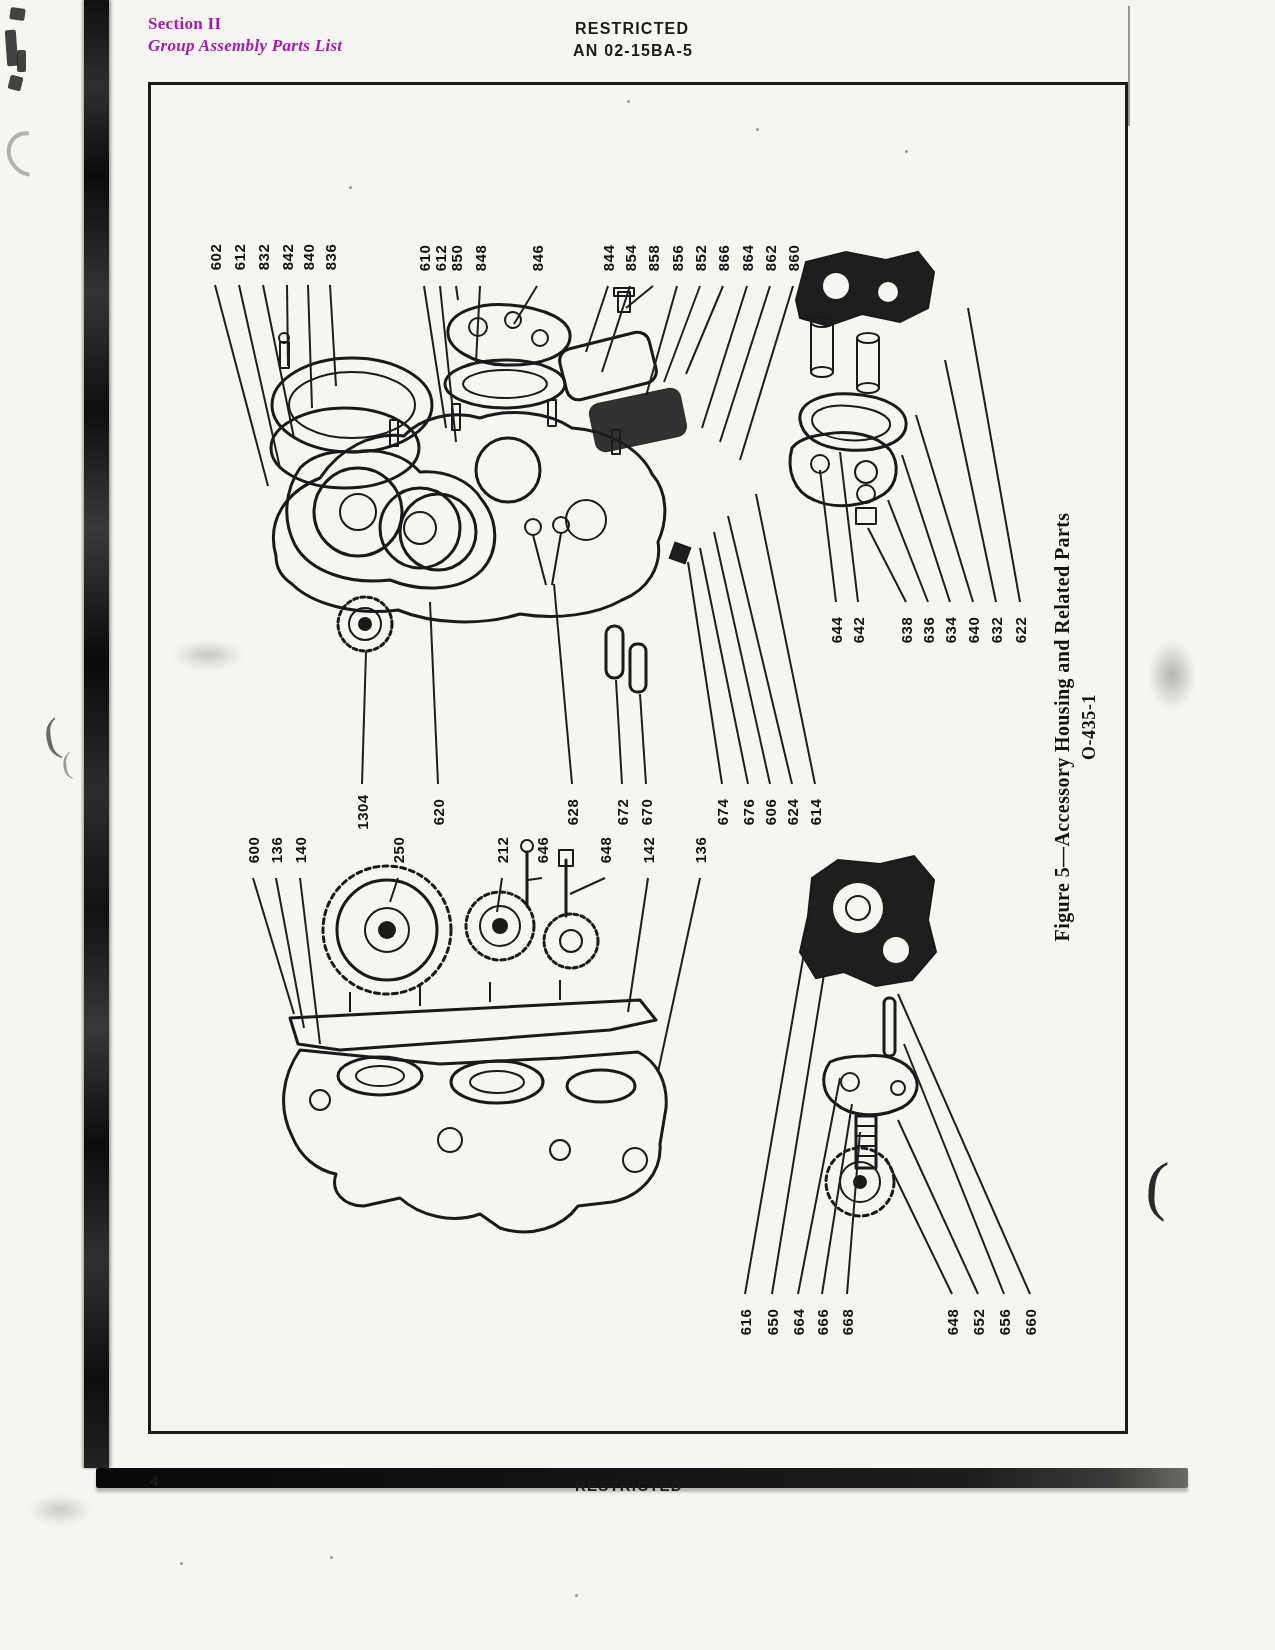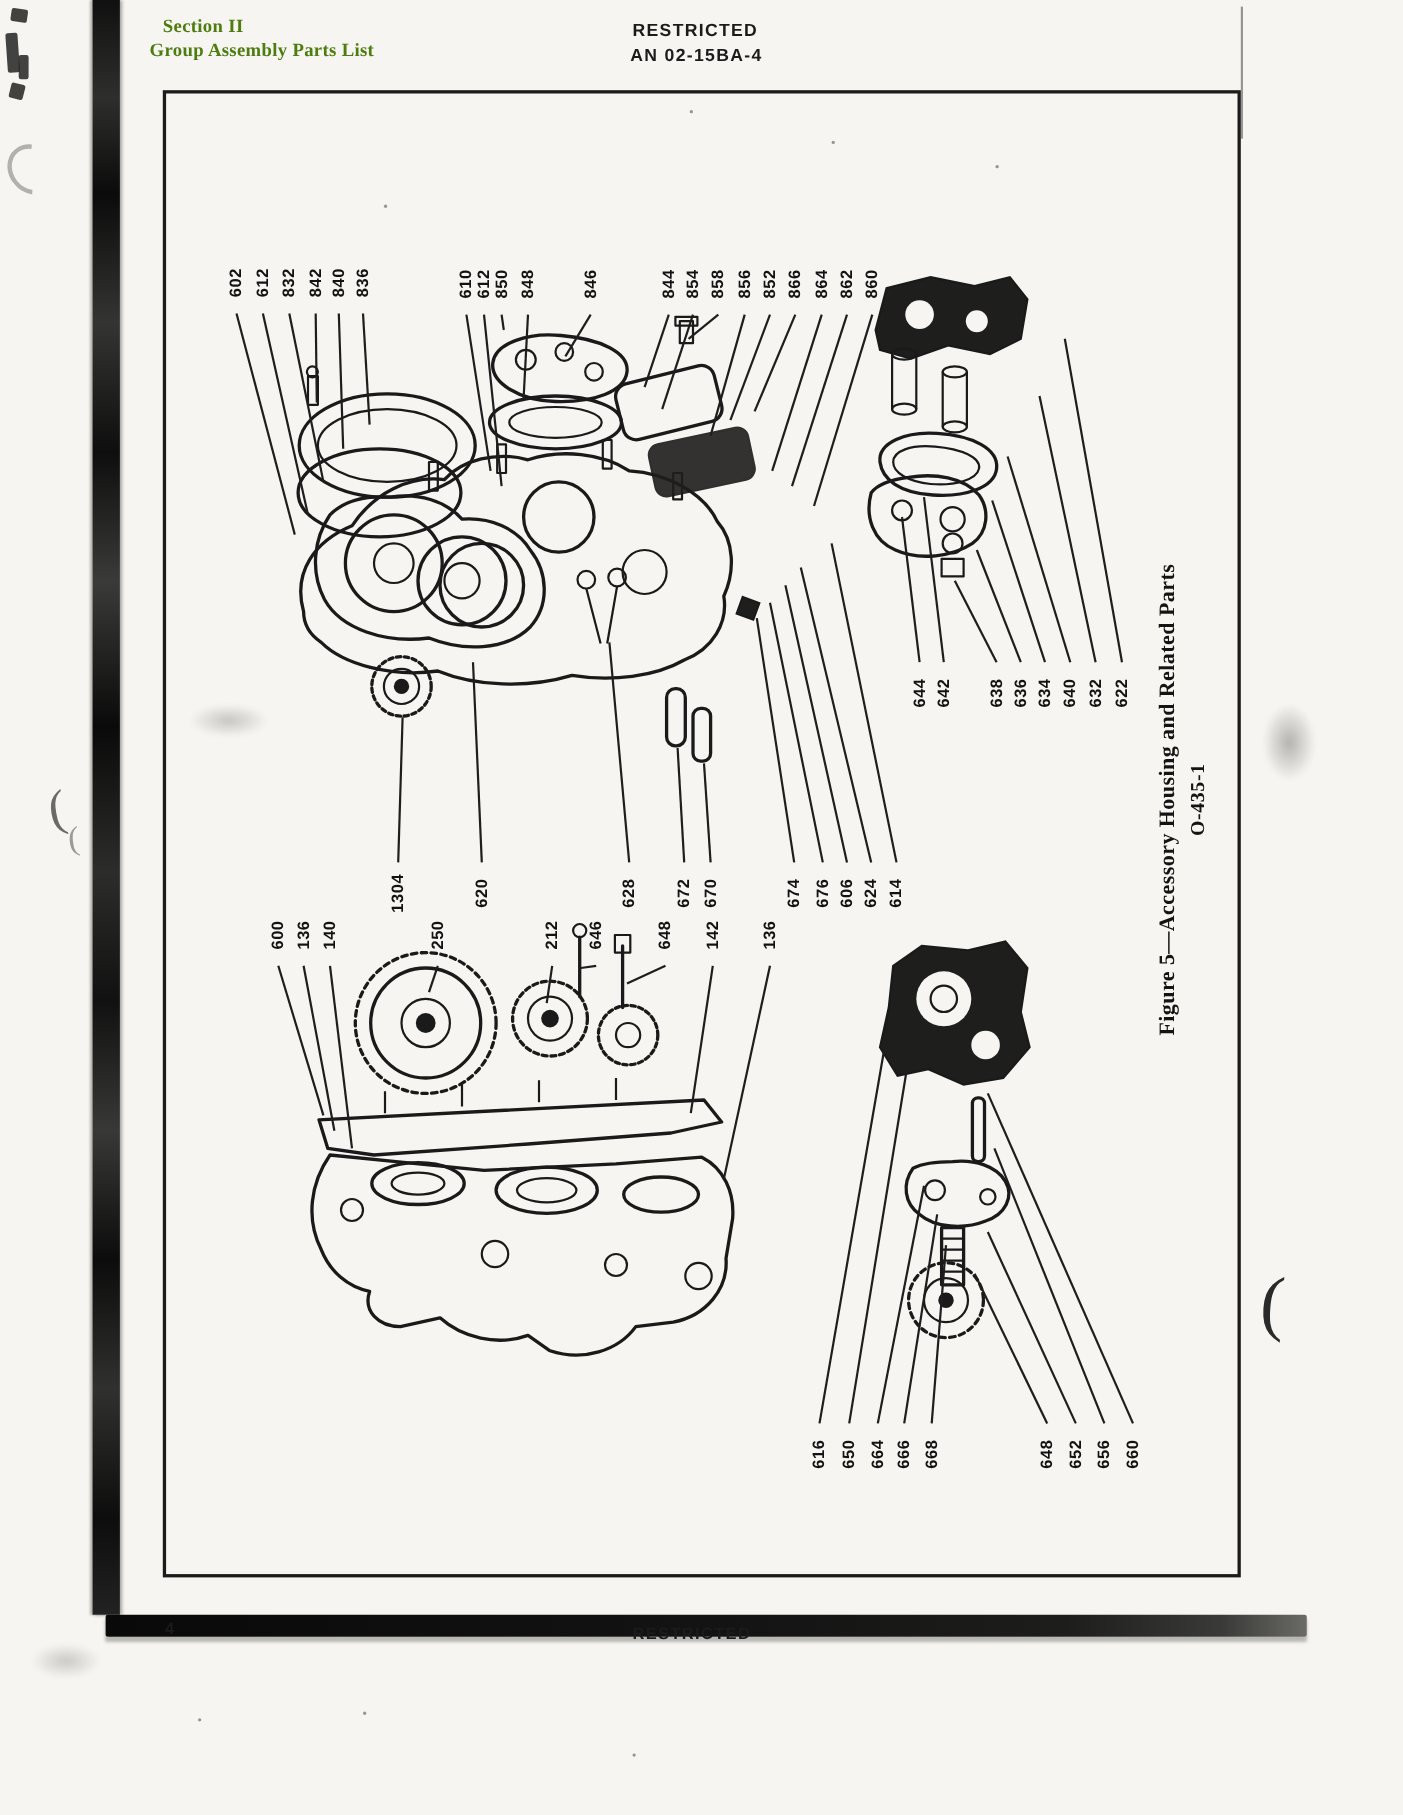--- a/index.html
+++ b/index.html
@@ -28,21 +28,21 @@
   .speck{background:#222;border-radius:2px;opacity:.85;}
   .dot{width:3px;height:3px;border-radius:50%;background:#555;opacity:.6;}
   .smudge{filter:blur(2px);}
   .paren-mark{font-family:"Liberation Serif",serif;color:#2a2a2a;line-height:1;}
   .c-arc{
     width:34px;height:40px;border:4px solid #8d8d89;border-radius:50%;
     border-right-color:transparent;border-bottom-color:transparent;
     transform:rotate(-40deg);opacity:.65;
   }
   
-  .hdr{font-weight:700;font-size:17px;letter-spacing:.3px;color:#4d7c0f;}
+  .hdr{font-weight:700;font-size:17px;letter-spacing:.3px;color:#a21caf;}
   .hdr-center{font-family:"Liberation Sans",sans-serif;font-weight:700;font-size:16px;letter-spacing:1.2px;}
   .ftr{font-family:"Liberation Sans",sans-serif;font-weight:700;font-size:15px;letter-spacing:1.2px;}
   
   .figure-box{
     left:148px;top:82px;width:974px;height:1346px;
     border:3px solid #1b1b1b;background:transparent;
   }
   .callout{
     position:absolute;
     transform:translate(-50%,-50%) rotate(-90deg);
@@ -84,23 +84,23 @@
 <div class="abs" style="left:1128px;top:6px;width:2px;height:120px;background:#555;opacity:.6;"></div>
 <div class="abs dot" style="left:627px;top:100px;"></div>
 <div class="abs dot" style="left:756px;top:128px;"></div>
 <div class="abs dot" style="left:349px;top:186px;"></div>
 <div class="abs dot" style="left:905px;top:150px;"></div>
 <div class="abs dot" style="left:180px;top:1562px;"></div>
 <div class="abs dot" style="left:330px;top:1556px;"></div>
 <div class="abs dot" style="left:575px;top:1594px;"></div>
 
 <div class="abs hdr" style="left:148px;top:14px;">Section II</div>
-<div class="abs hdr" style="left:136px;top:36px;">Group Assembly Parts List</div>
+<div class="abs hdr" style="left:148px;top:36px;font-style:italic;">Group Assembly Parts List</div>
 <div class="abs hdr-center" style="left:575px;top:20px;">RESTRICTED</div>
-<div class="abs hdr-center" style="left:573px;top:42px;">AN 02-15BA-4</div>
+<div class="abs hdr-center" style="left:573px;top:42px;">AN 02-15BA-5</div>
 
 <div class="abs figure-box"></div>
 
 <svg id="drawing-svg" width="1275" height="1650" viewBox="0 0 1275 1650">
 
   <g>
     <ellipse class="ink" cx="352" cy="405" rx="80" ry="47"></ellipse>
     <ellipse class="ink-thin" cx="352" cy="405" rx="63" ry="33"></ellipse>
     <ellipse class="ink" cx="345" cy="448" rx="74" ry="40"></ellipse>
     <rect class="ink-thin" x="280" y="342" width="9" height="26"></rect>

